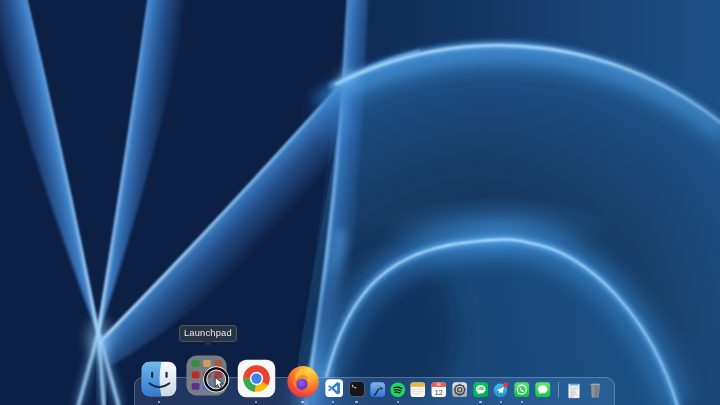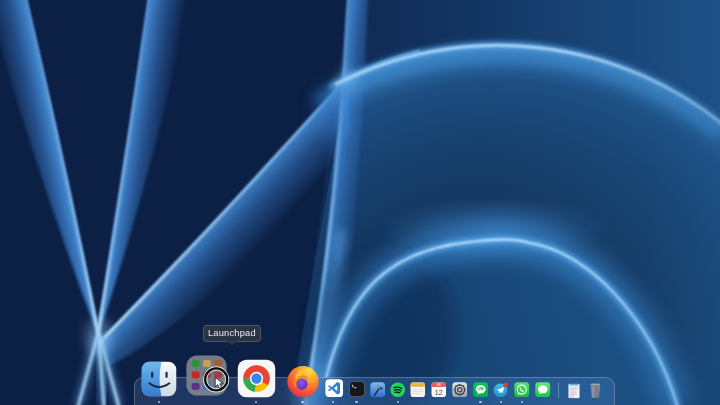--- a/index.html
+++ b/index.html
@@ -6,21 +6,21 @@
   body{width:720px;height:405px;overflow:hidden;position:relative;font-family:"Liberation Sans",sans-serif;background:#0c1f44;}
   #wall{position:absolute;left:0;top:0;}
   .abs{position:absolute;}
   #dock{position:absolute;left:134px;top:376.5px;width:481px;height:36px;border-radius:9px;
     background:rgba(138,160,196,0.19);backdrop-filter:blur(10px) saturate(130%);
     border:1px solid rgba(255,255,255,0.22);box-sizing:border-box;}
   .dot{position:absolute;width:2.4px;height:2.4px;border-radius:50%;background:rgba(255,255,255,0.65);top:400.6px;}
   #sep{position:absolute;left:558px;top:381.5px;width:1.1px;height:16px;background:rgba(255,255,255,0.3);}
   #tip{position:absolute;left:179px;top:325px;height:14.5px;line-height:14.5px;padding:0 4px;
     background:rgba(43,53,68,0.95);border:1px solid rgba(130,140,155,0.38);border-radius:4px;
-    color:#e8edf3;font-size:9.3px;letter-spacing:0.2px;margin-left:24px;}
+    color:#e8edf3;font-size:9.3px;letter-spacing:0.2px;}
   #tip:after{content:"";position:absolute;left:50%;margin-left:-5px;top:100%;
     border:5px solid transparent;border-top:5.5px solid rgba(43,53,68,0.97);}
 </style>
 </head>
 <body>
 <svg id="wall" width="720" height="405" viewBox="0 0 720 405">
 <defs>
   <linearGradient id="gRight" x1="350" y1="0" x2="720" y2="0" gradientUnits="userSpaceOnUse">
     <stop offset="0" stop-color="#0F2A53"></stop>
         <stop offset="1" stop-color="#1C4C82"></stop>

